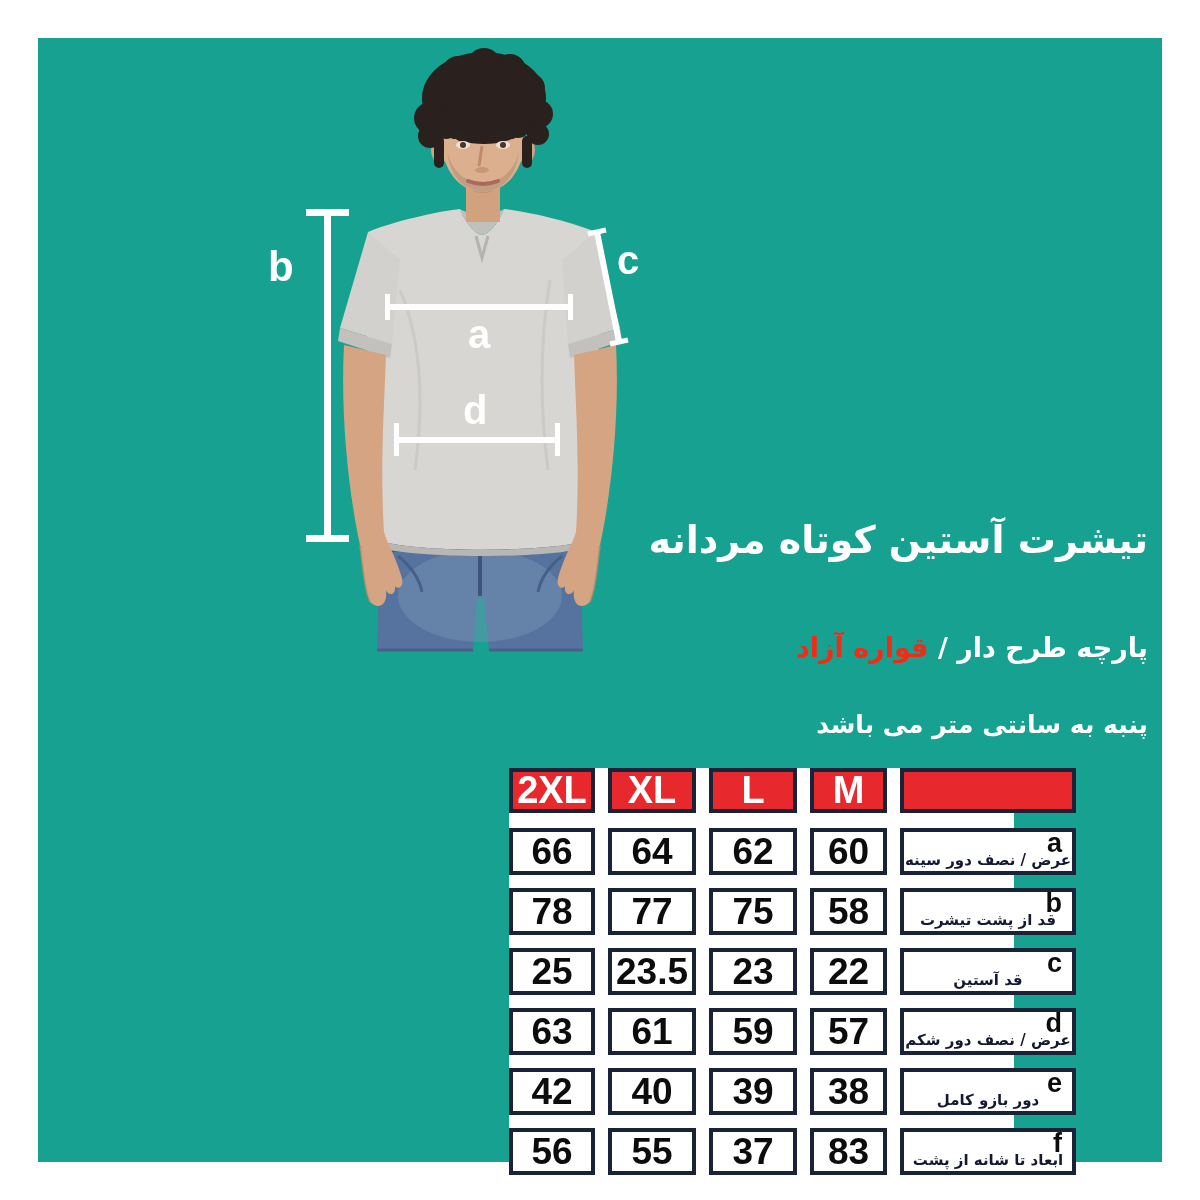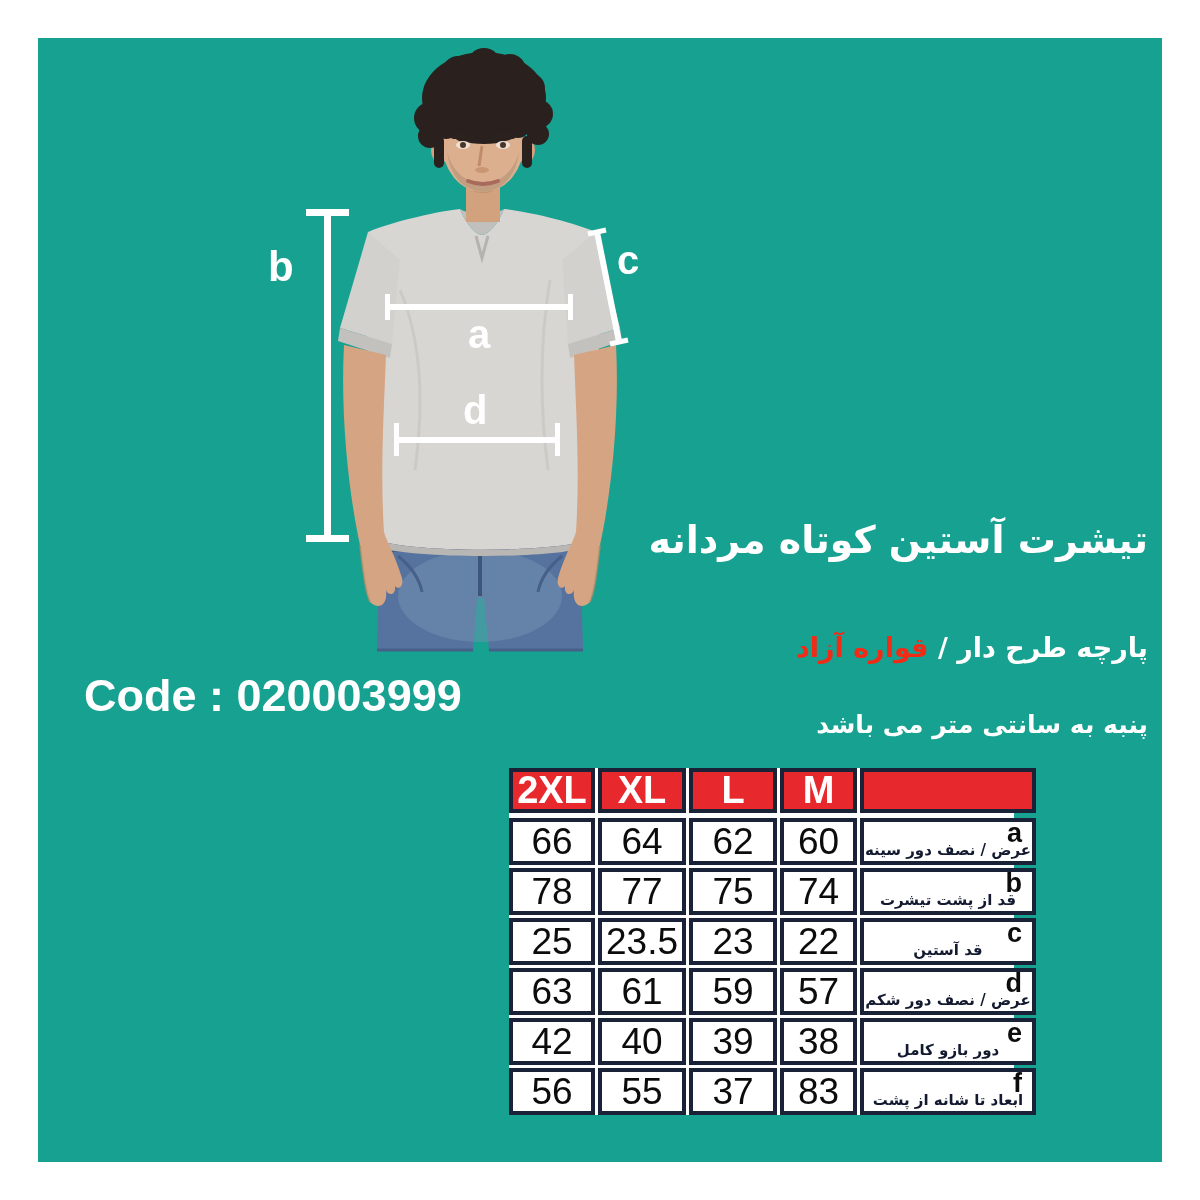--- a/index.html
+++ b/index.html
@@ -27,27 +27,27 @@
   .fa-fabric .hl{color:#f22b17;}
   .fa-units{top:710px;font-size:25px;font-weight:bold;}
 
   
   .code{position:absolute;left:84px;top:670px;color:#ffffff;font-family:"Liberation Sans",sans-serif;
         font-weight:bold;font-size:45px;}
 
   
   .size-table{position:absolute;left:509px;top:768px;width:505px;
               display:grid;grid-template-columns:86px 88px 88px 77px 176px;
-              grid-auto-rows:47px;gap:3px;background:#ffffff;}
+              grid-auto-rows:47px;gap:13px;background:#ffffff;}
   .size-table .cell{box-sizing:border-box;border:4px solid #1a2238;background:#ffffff;
               display:flex;align-items:center;justify-content:center;}
   .size-table .head{height:45px;background:#e7282d;color:#ffffff;
               font-family:"Liberation Sans",sans-serif;font-weight:bold;font-size:38px;}
   .size-table .num{color:#0c0c0c;font-family:"Liberation Sans",sans-serif;
-              font-weight:normal;font-size:37px;}
+              font-weight:bold;font-size:37px;}
   .size-table .rowlabel{position:relative;display:block;}
   .size-table .rowlabel .letter{position:absolute;top:-4px;right:10px;color:#0c0c0c;
               font-family:"Liberation Sans",sans-serif;font-weight:bold;font-size:27px;}
   .size-table .rowlabel .fa{position:absolute;bottom:2px;left:0;width:100%;text-align:center;
               direction:rtl;color:#131a30;font-weight:bold;font-size:15px;line-height:1.15;}
 </style>
 </head>
 <body>
 
 <div class="page">
@@ -151,42 +151,41 @@
 
   <div class="measure-label ml-a">a</div>
   <div class="measure-label ml-b">b</div>
   <div class="measure-label ml-c">c</div>
   <div class="measure-label ml-d">d</div>
 
   <div class="fa-block fa-title">تیشرت آستین کوتاه مردانه</div>
   <div class="fa-block fa-fabric"><span>پارچه طرح دار / </span><span class="hl">قواره آزاد</span></div>
   <div class="fa-block fa-units">پنبه به سانتی متر می باشد</div>
 
-  <div class="code">Code : 020003999</div>
 
   <div class="size-table">
     <div class="cell head">2XL</div>
     <div class="cell head">XL</div>
     <div class="cell head">L</div>
     <div class="cell head">M</div>
     <div class="cell head"></div>
 
     <div class="cell num">66</div>
     <div class="cell num">64</div>
     <div class="cell num">62</div>
     <div class="cell num">60</div>
     <div class="cell rowlabel">
       <span class="letter">a</span>
       <span class="fa">عرض / نصف دور سینه</span>
     </div>
 
     <div class="cell num">78</div>
     <div class="cell num">77</div>
     <div class="cell num">75</div>
-    <div class="cell num">74</div>
+    <div class="cell num">58</div>
     <div class="cell rowlabel">
       <span class="letter">b</span>
       <span class="fa">قد از پشت تیشرت</span>
     </div>
 
     <div class="cell num">25</div>
     <div class="cell num">23.5</div>
     <div class="cell num">23</div>
     <div class="cell num">22</div>
     <div class="cell rowlabel">

